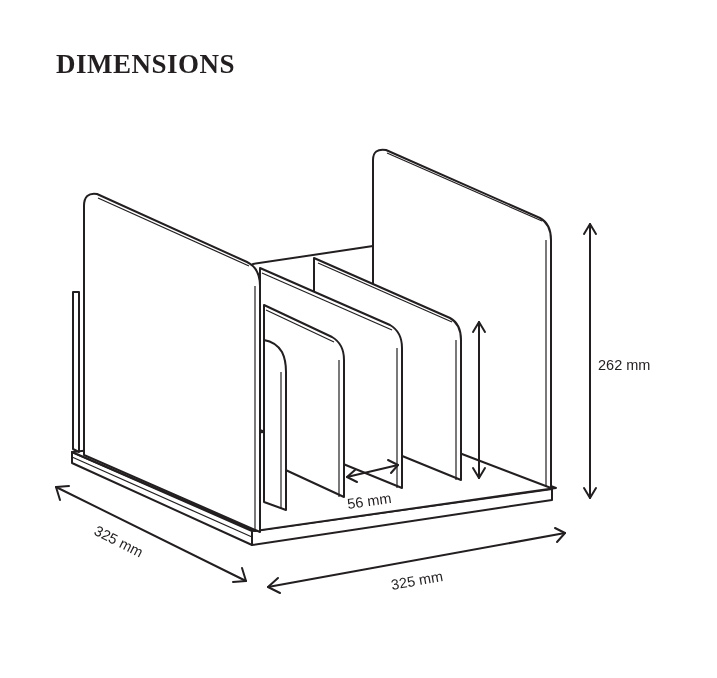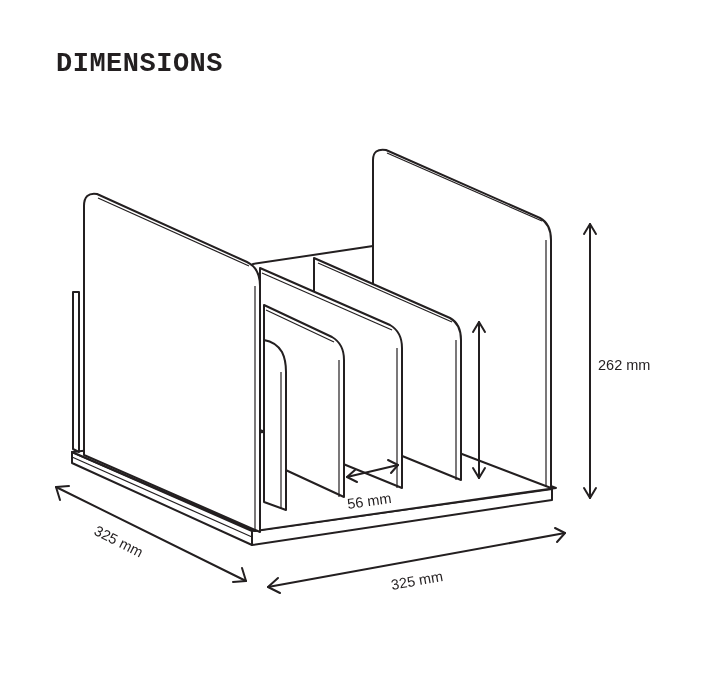--- a/index.html
+++ b/index.html
@@ -1,19 +1,19 @@
 <!DOCTYPE html>
 <html><head>
   <meta charset="utf-8">
   <style>
     html, body { margin: 0; padding: 0; background: #ffffff; }
     #stage { position: relative; width: 717px; height: 678px; overflow: hidden; background: #ffffff; }
     .title {
       position: absolute; left: 56px; top: 49px;
-      font-family: Liberation Mono, monospace; font-weight: bold;
+      font-family: Liberation Serif, serif; font-weight: bold;
       font-size: 27px; letter-spacing: 0.5px; color: #231f20;
     }
     svg { position: absolute; left: 0; top: 0; }
     .lbl { font-family: "Liberation Sans", sans-serif; font-size: 14.5px; fill: #231f20; }
     .ln { fill: none; stroke: #231f20; stroke-width: 2; stroke-linejoin: round; stroke-linecap: round; }
     .thin { fill: none; stroke: #231f20; stroke-width: 1.2; stroke-linejoin: round; }
     .face { fill: #ffffff; stroke: #231f20; stroke-width: 2; stroke-linejoin: round; }
     .dim { fill: none; stroke: #231f20; stroke-width: 2; stroke-linecap: round; stroke-linejoin: round; }
   </style>
 </head>

